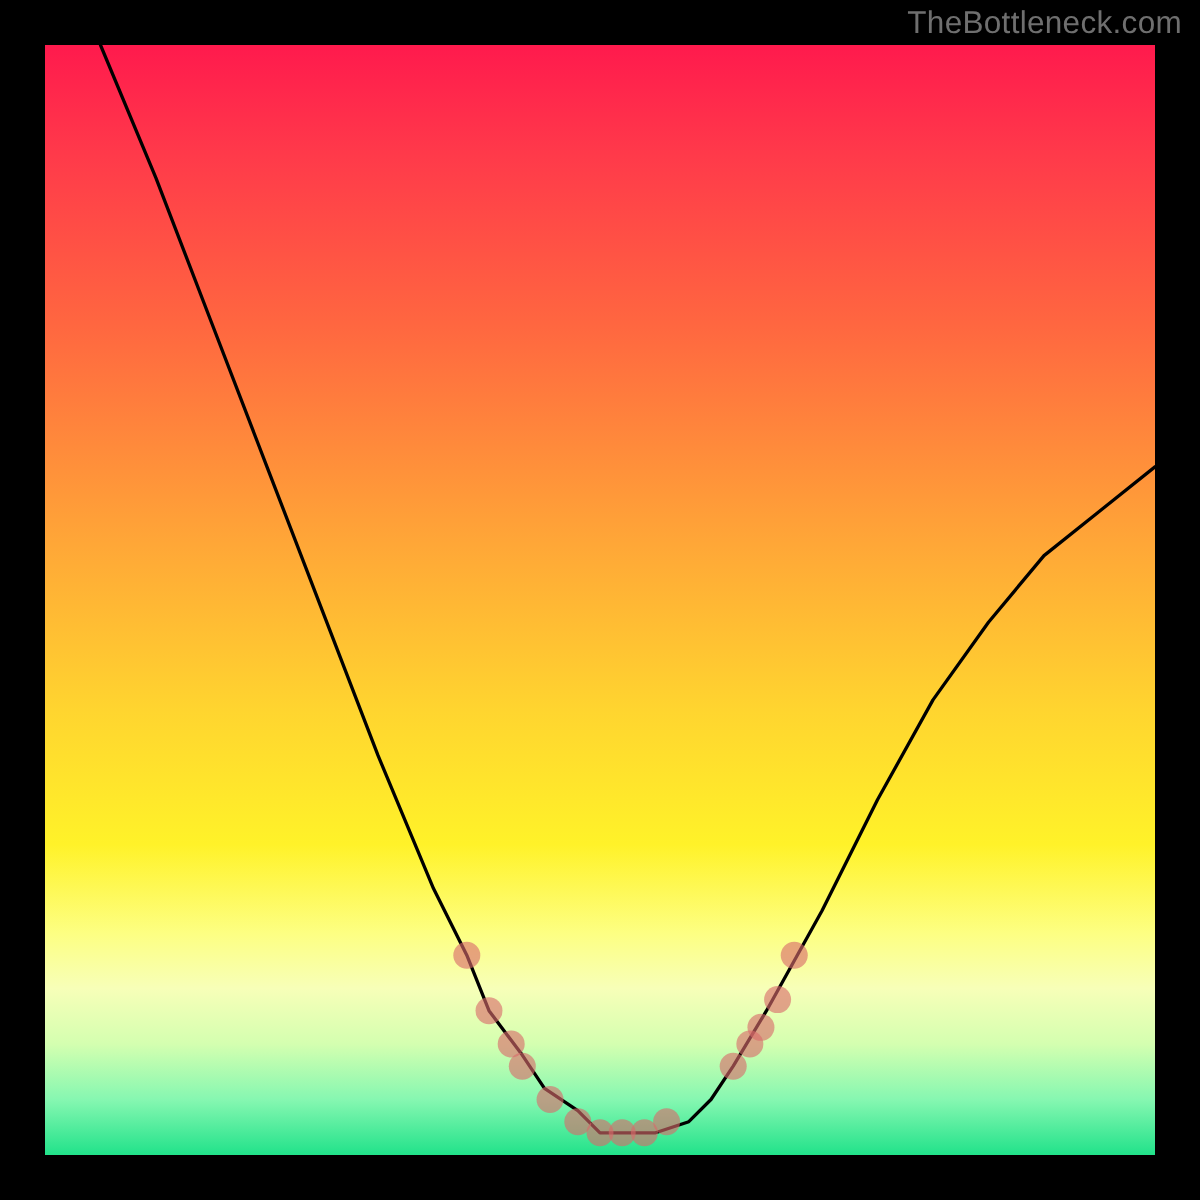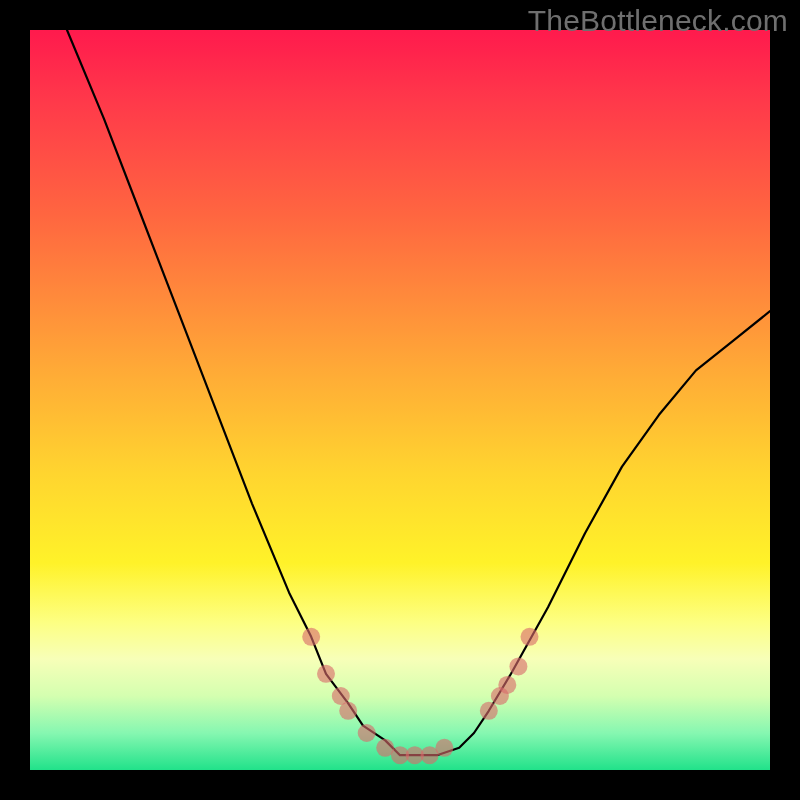--- a/index.html
+++ b/index.html
@@ -47,21 +47,21 @@
     top: 0;
     left: 0;
     width: 740px;
     height: 740px;
   }
   .watermark {
     position: absolute;
     top: 4px;
     right: 12px;
     color: #6f6f6f;
-    font-size: 30px;
+    font-size: 21px;
     letter-spacing: 0.2px;
     z-index: 50;
   }
 </style>
 </head>
 <body>
 
 <div class="watermark">TheBottleneck.com</div>
 
 <div class="plot">

